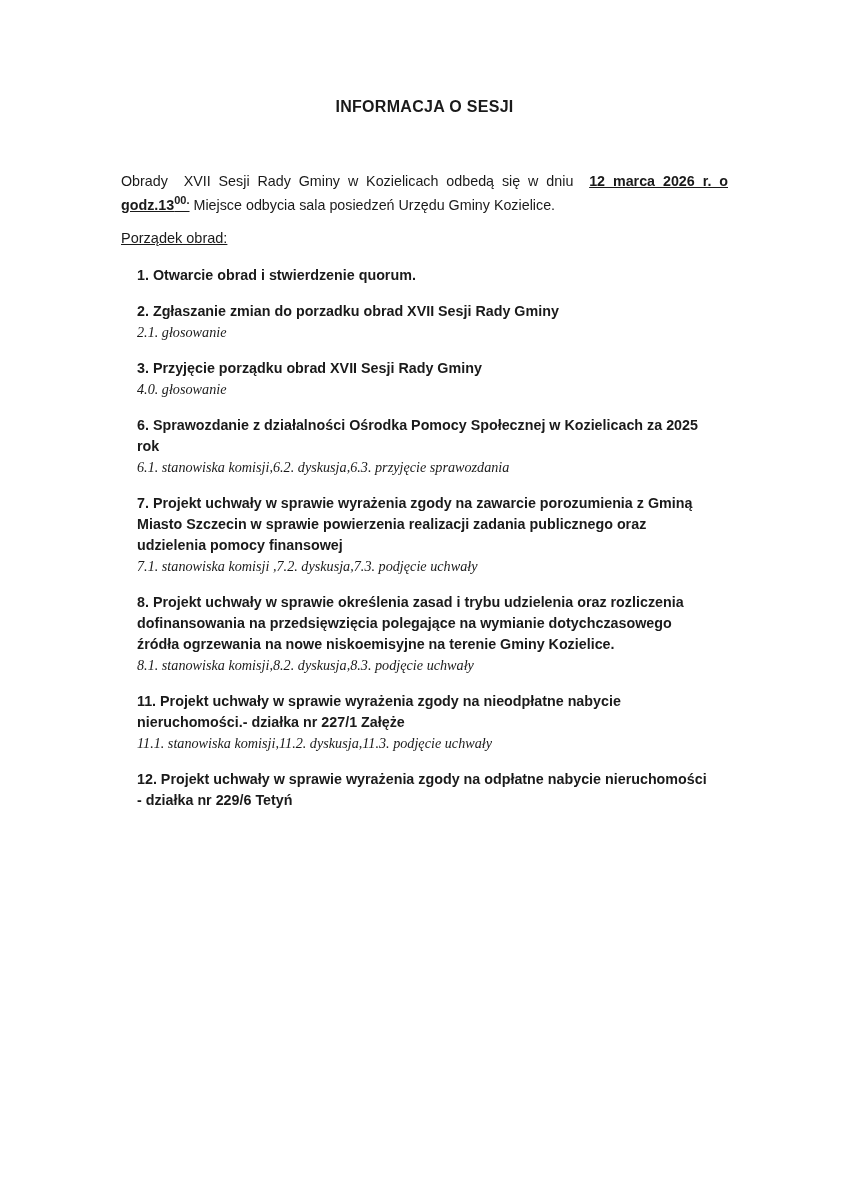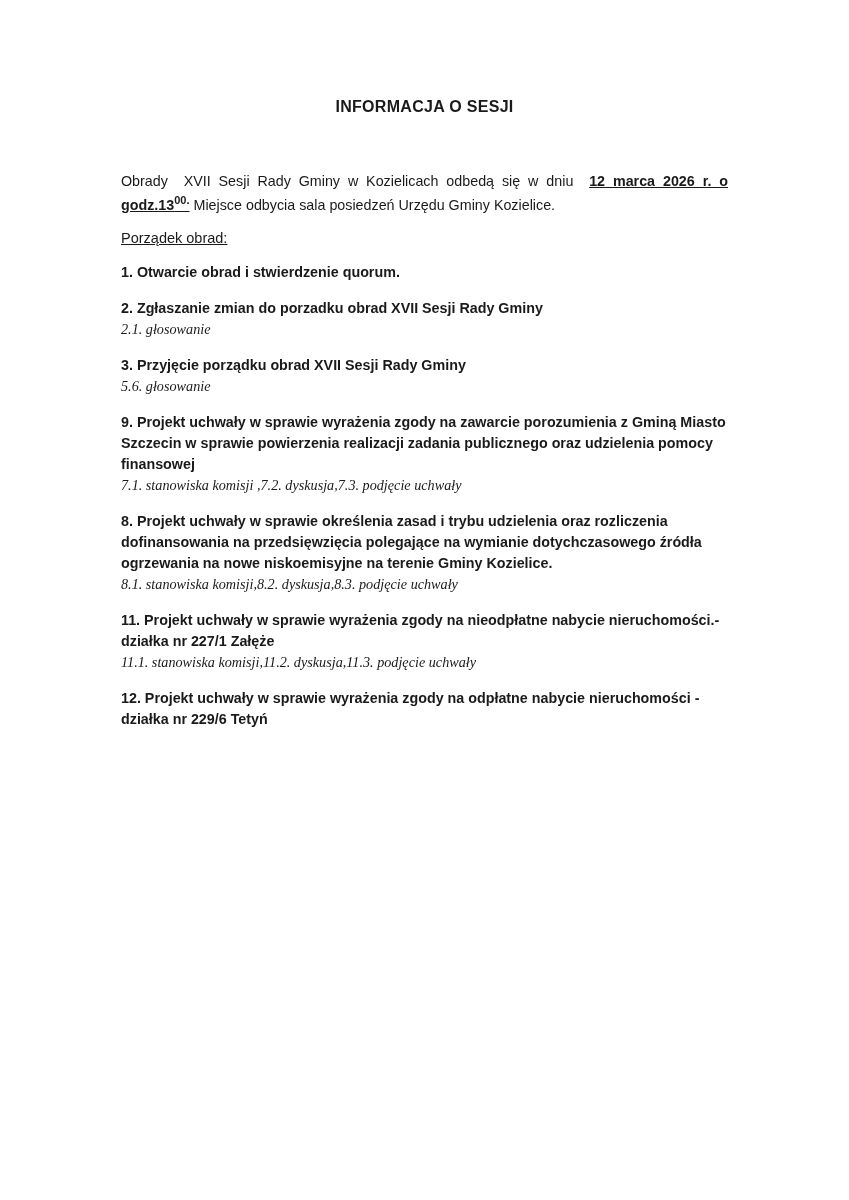--- a/index.html
+++ b/index.html
@@ -43,21 +43,21 @@
     font-weight: 700;
   }
   .agenda-heading {
     font-size: 14.5px;
     line-height: 21px;
     text-decoration: underline;
     margin: 0 0 13px 0;
     font-weight: 400;
   }
   .agenda-list {
-    margin: 0;
+    margin: 16px;
     padding: 0;
   }
   .agenda-item {
     margin: 0 0 15px 0;
   }
   .agenda-item-title {
     font-size: 14.3px;
     line-height: 21px;
     font-weight: 700;
   }
@@ -86,30 +86,34 @@
     <div class="agenda-item-subpoints"></div>
   </div>
 
   <div class="agenda-item">
     <div class="agenda-item-title">2. Zgłaszanie zmian do porzadku obrad XVII Sesji Rady Gminy</div>
     <div class="agenda-item-subpoints">2.1. głosowanie</div>
   </div>
 
   <div class="agenda-item">
     <div class="agenda-item-title">3. Przyjęcie porządku obrad XVII Sesji Rady Gminy</div>
-    <div class="agenda-item-subpoints">5.6. głosowanie</div>
+    <div class="agenda-item-subpoints">4.0. głosowanie</div>
   </div>
 
 
   <div class="agenda-item">
   </div>
 
+  <div class="agenda-item">
+    <div class="agenda-item-title">6. Sprawozdanie z działalności Ośrodka Pomocy Społecznej w Kozielicach za 2025 rok</div>
+    <div class="agenda-item-subpoints">6.1. stanowiska komisji,6.2. dyskusja,6.3. przyjęcie sprawozdania</div>
+  </div>
 
   <div class="agenda-item">
-    <div class="agenda-item-title">9. Projekt uchwały w sprawie wyrażenia zgody na zawarcie porozumienia z Gminą Miasto Szczecin w sprawie powierzenia realizacji zadania publicznego oraz udzielenia pomocy finansowej</div>
+    <div class="agenda-item-title">7. Projekt uchwały w sprawie wyrażenia zgody na zawarcie porozumienia z Gminą Miasto Szczecin w sprawie powierzenia realizacji zadania publicznego oraz udzielenia pomocy finansowej</div>
     <div class="agenda-item-subpoints">7.1. stanowiska komisji ,7.2. dyskusja,7.3. podjęcie uchwały</div>
   </div>
 
   <div class="agenda-item">
     <div class="agenda-item-title">8. Projekt uchwały w sprawie określenia zasad i trybu udzielenia oraz rozliczenia dofinansowania na przedsięwzięcia polegające na wymianie dotychczasowego źródła ogrzewania na nowe niskoemisyjne na terenie Gminy Kozielice.</div>
     <div class="agenda-item-subpoints">8.1. stanowiska komisji,8.2. dyskusja,8.3. podjęcie uchwały</div>
   </div>
 
   <div class="agenda-item">
   </div>

